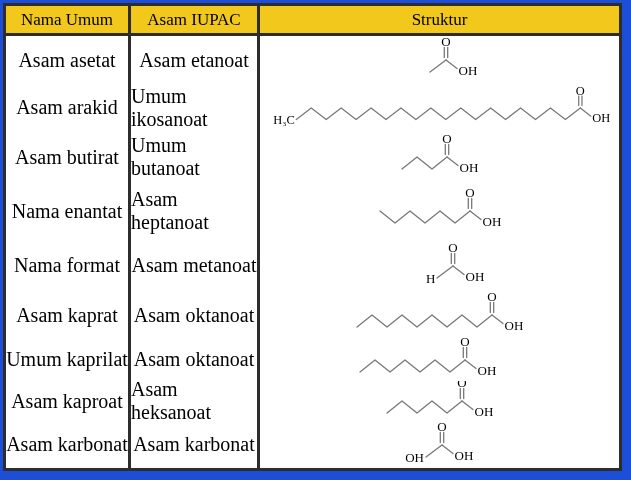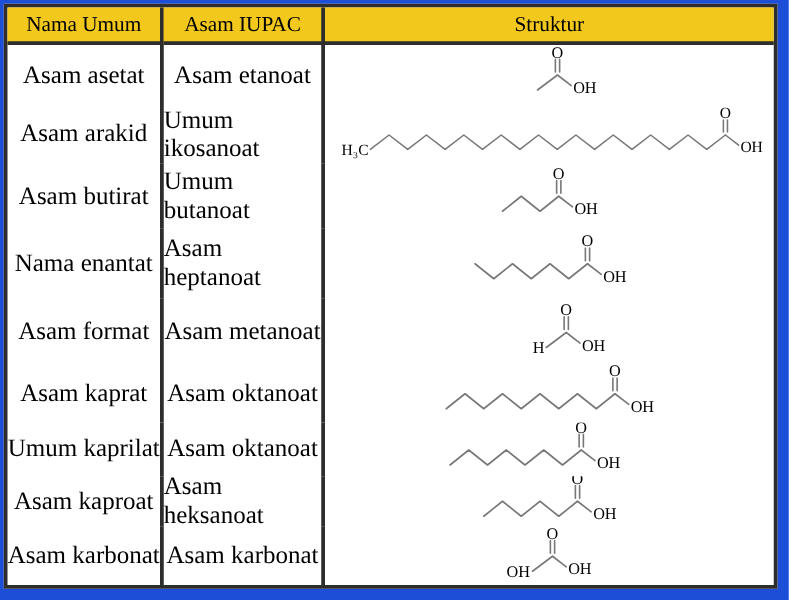--- a/index.html
+++ b/index.html
@@ -137,21 +137,21 @@
           <path class="bond" d="M96.3,21.5 L96.3,11.5 M99.7,21.5 L99.7,11.5"></path>
           <path class="bond" d="M98,24 L109,32.5"></path>
           <text x="98" y="10" text-anchor="middle">O</text>
           <text x="110.5" y="38.5">OH</text>
         </svg>
       </div>
     </div>
 
     <div class="row">
       <div class="cell name c1">
-          <span>Asam format</span>
+          <span>Nama format</span>
         </div>
       <div class="cell name c2">
           <span>Asam metanoat</span>
         </div>
       <div class="cell struct">
         <svg class="nudge-r22" width="72" height="48" viewBox="0 0 72 48">
           <text x="14.5" y="40.5" text-anchor="end">H</text>
           <path class="bond" d="M16,36 L32,24"></path>
           <path class="bond" d="M30.3,21.5 L30.3,11.5 M33.7,21.5 L33.7,11.5"></path>
           <path class="bond" d="M32,24 L43,32.5"></path>

